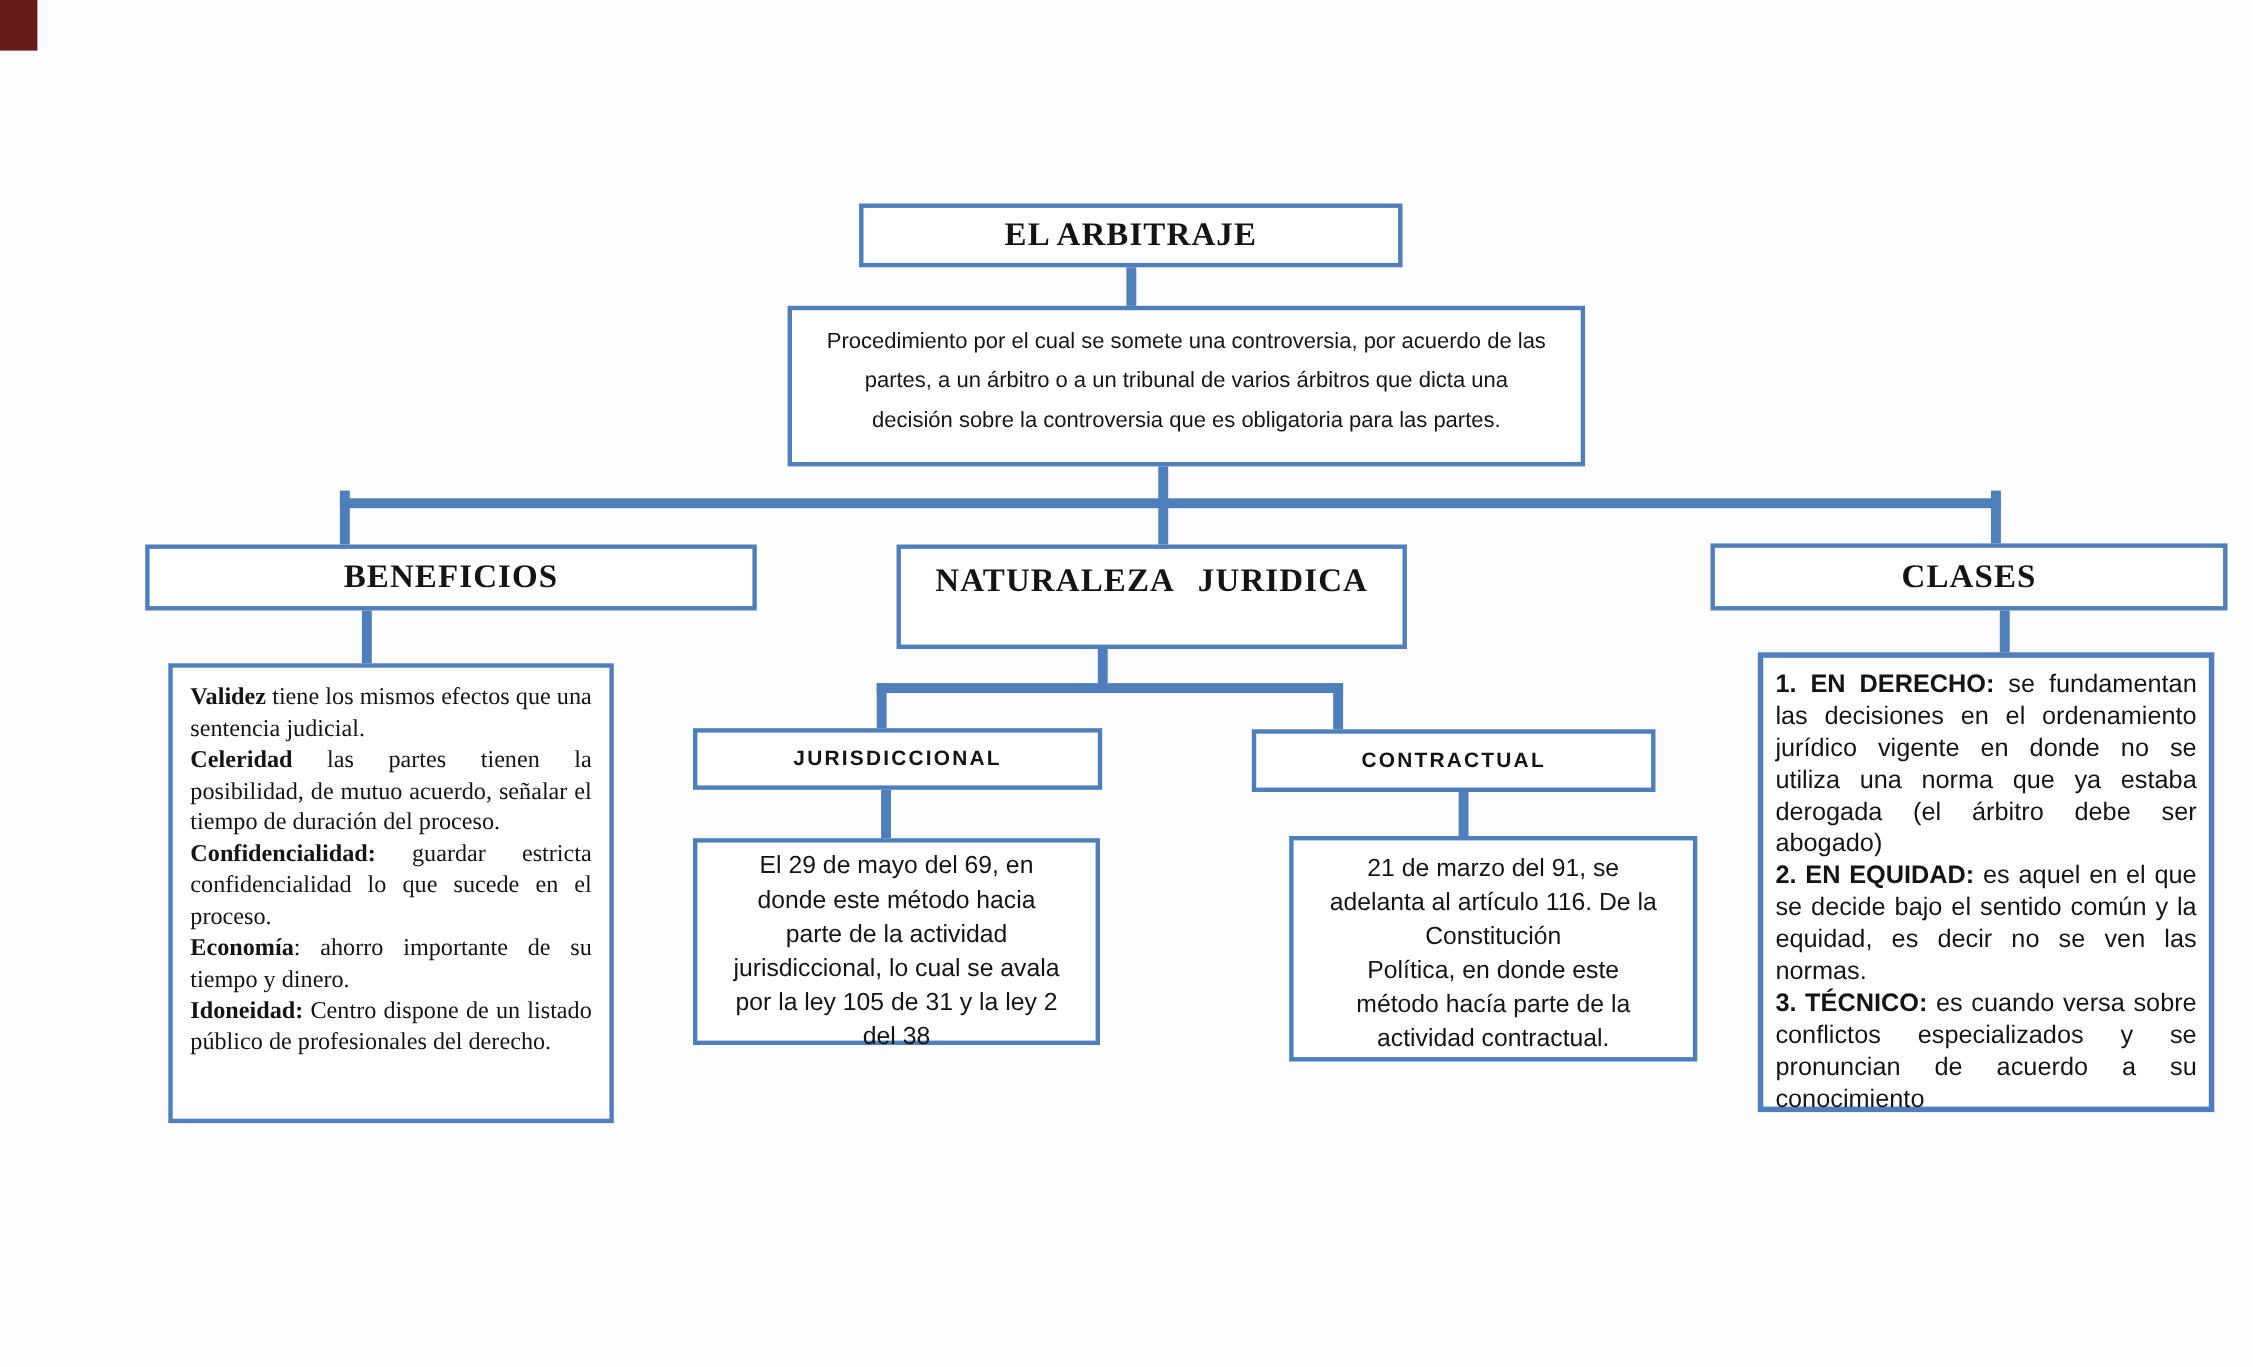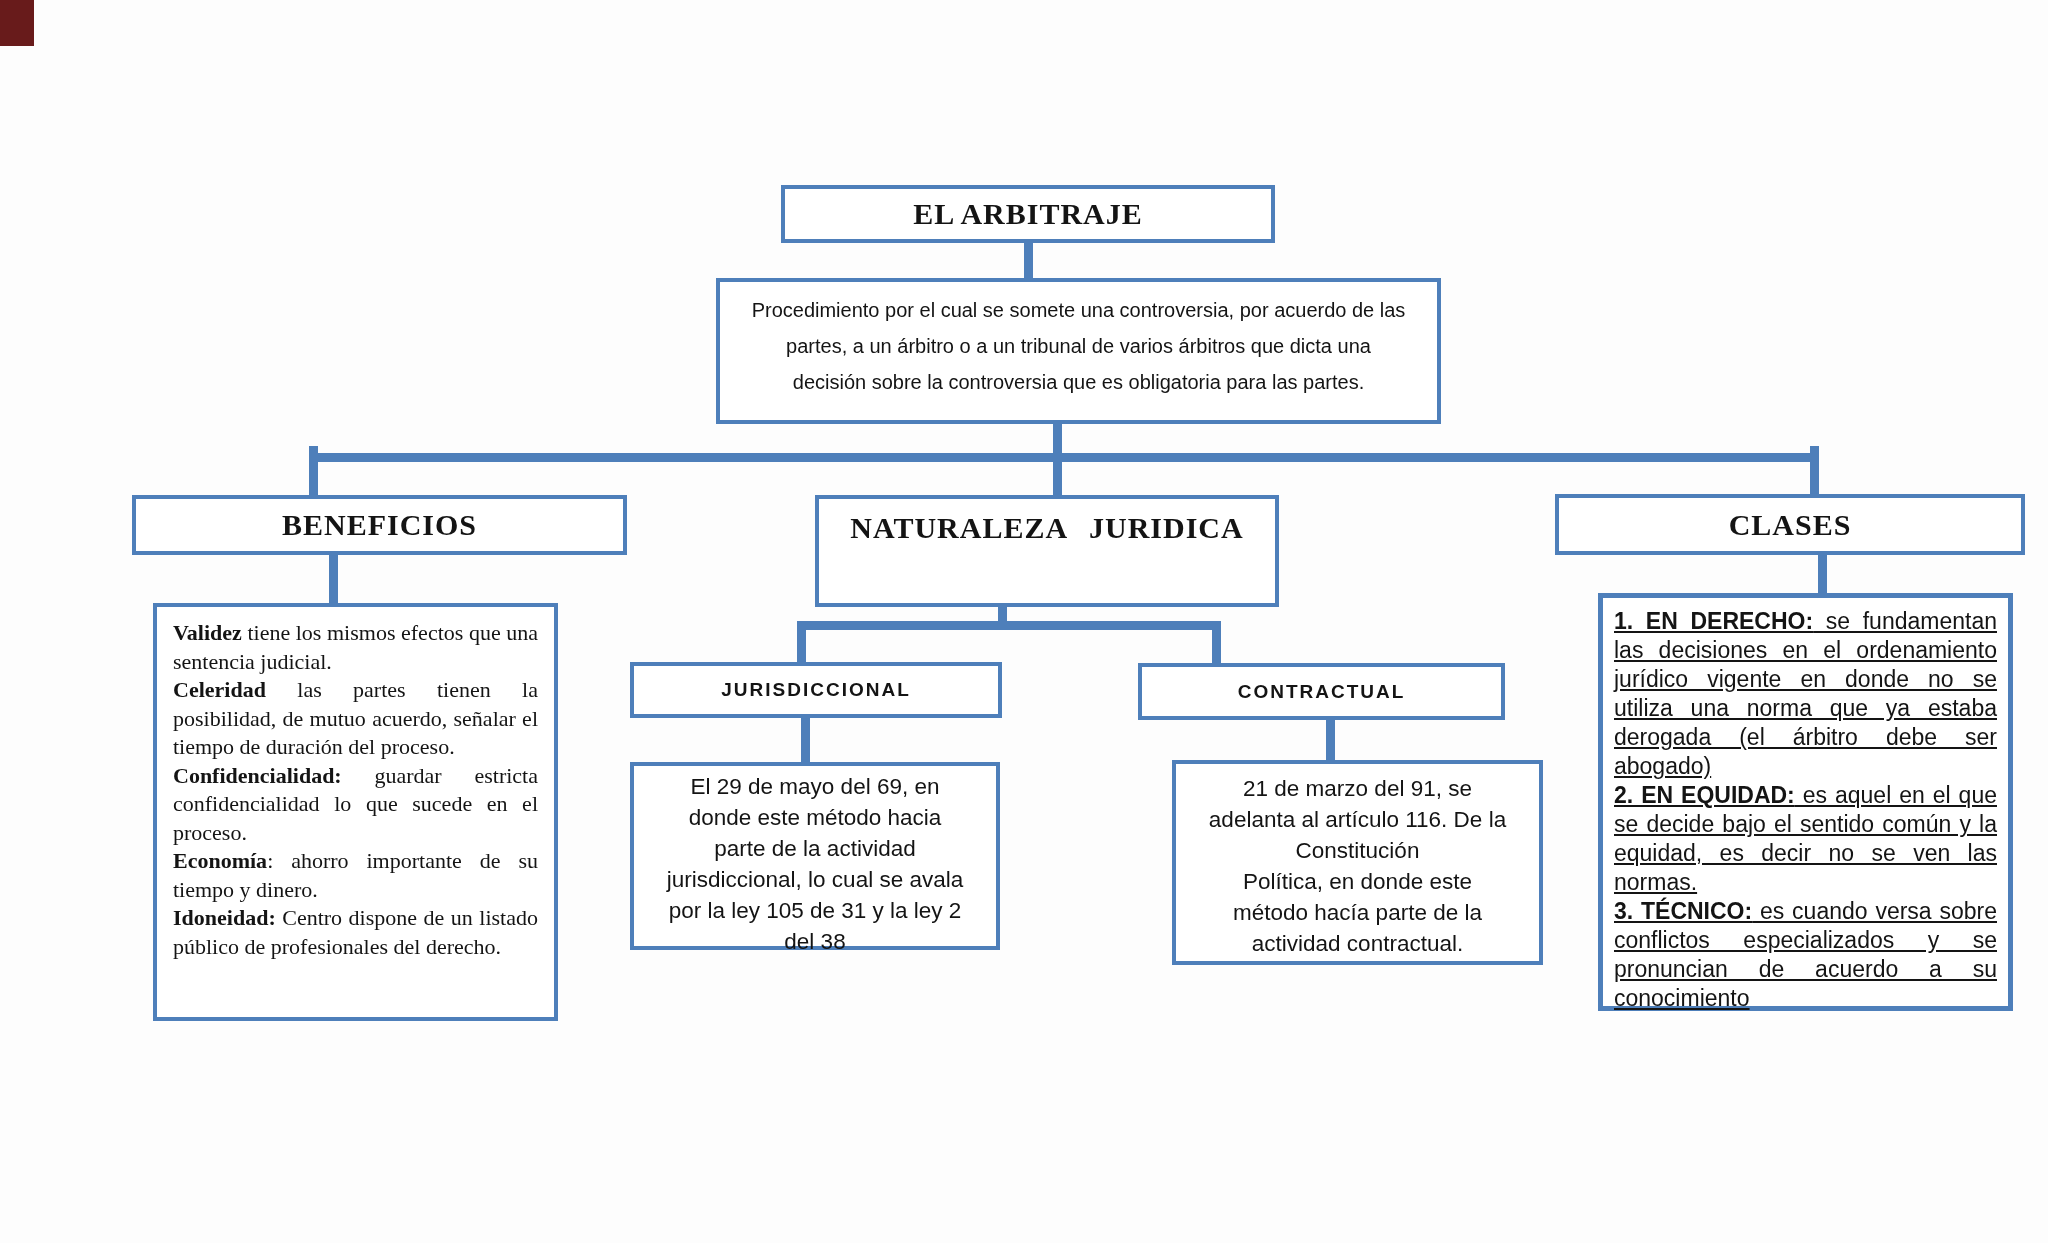--- a/index.html
+++ b/index.html
@@ -40,21 +40,21 @@
   }
   .jur-pad { padding-top: 5px; }
   .con-pad { padding-top: 9px; }
   .serif-body {
     font-family: Liberation Serif, serif;
     font-size: 22px; line-height: 28.5px; padding: 12px 16px 8px 16px;
   }
   .sans-body {
     font-size: 23px; line-height: 29px; padding: 9px 11px;
   }
-  .clases-border { border-width: 5px; text-decoration: underline; }
+  .clases-border { border-width: 5px; }
   .term-line { text-align: justify; }
   .term-line b { font-weight: bold; }
 </style>
 </head>
 <body>
 
 <div class="canvas">
 
   <div class="corner-artifact"></div>
 
@@ -75,25 +75,25 @@
   <div class="node hdr" style="left:781px; top:185px; width:494px; height:58px;">
     <span>EL ARBITRAJE</span>
   </div>
 
   <div class="node" style="left:716px; top:278px; width:725px; height:146px;">
     <div class="def-text">Procedimiento por el cual se somete una controversia, por acuerdo de las
 partes, a un árbitro o a un tribunal de varios árbitros que dicta una
 decisión sobre la controversia que es obligatoria para las partes.</div>
   </div>
 
-  <div class="node hdr" style="left:132px; top:495px; width:495px; height:60px;">
+  <div class="node hdr" style="left:132px; top:495px; width:556px; height:60px;">
     <span>BENEFICIOS</span>
   </div>
 
-  <div class="node hdr hdr-top hdr-naturaleza" style="left:815px; top:495px; width:464px; height:112px;">
+  <div class="node hdr hdr-top hdr-naturaleza" style="left:815px; top:495px; width:464px; height:95px;">
     <span>NATURALEZA JURIDICA</span>
   </div>
 
   <div class="node hdr" style="left:1555px; top:494px; width:470px; height:61px;">
     <span>CLASES</span>
   </div>
 
   <div class="node serif-body" style="left:153px; top:603px; width:405px; height:418px;">
       <div class="term-line"><b>Validez</b> tiene los mismos efectos que una sentencia judicial.</div>
       <div class="term-line"><b>Celeridad</b> las partes tienen la posibilidad, de mutuo acuerdo, señalar el tiempo de duración del proceso.</div>

